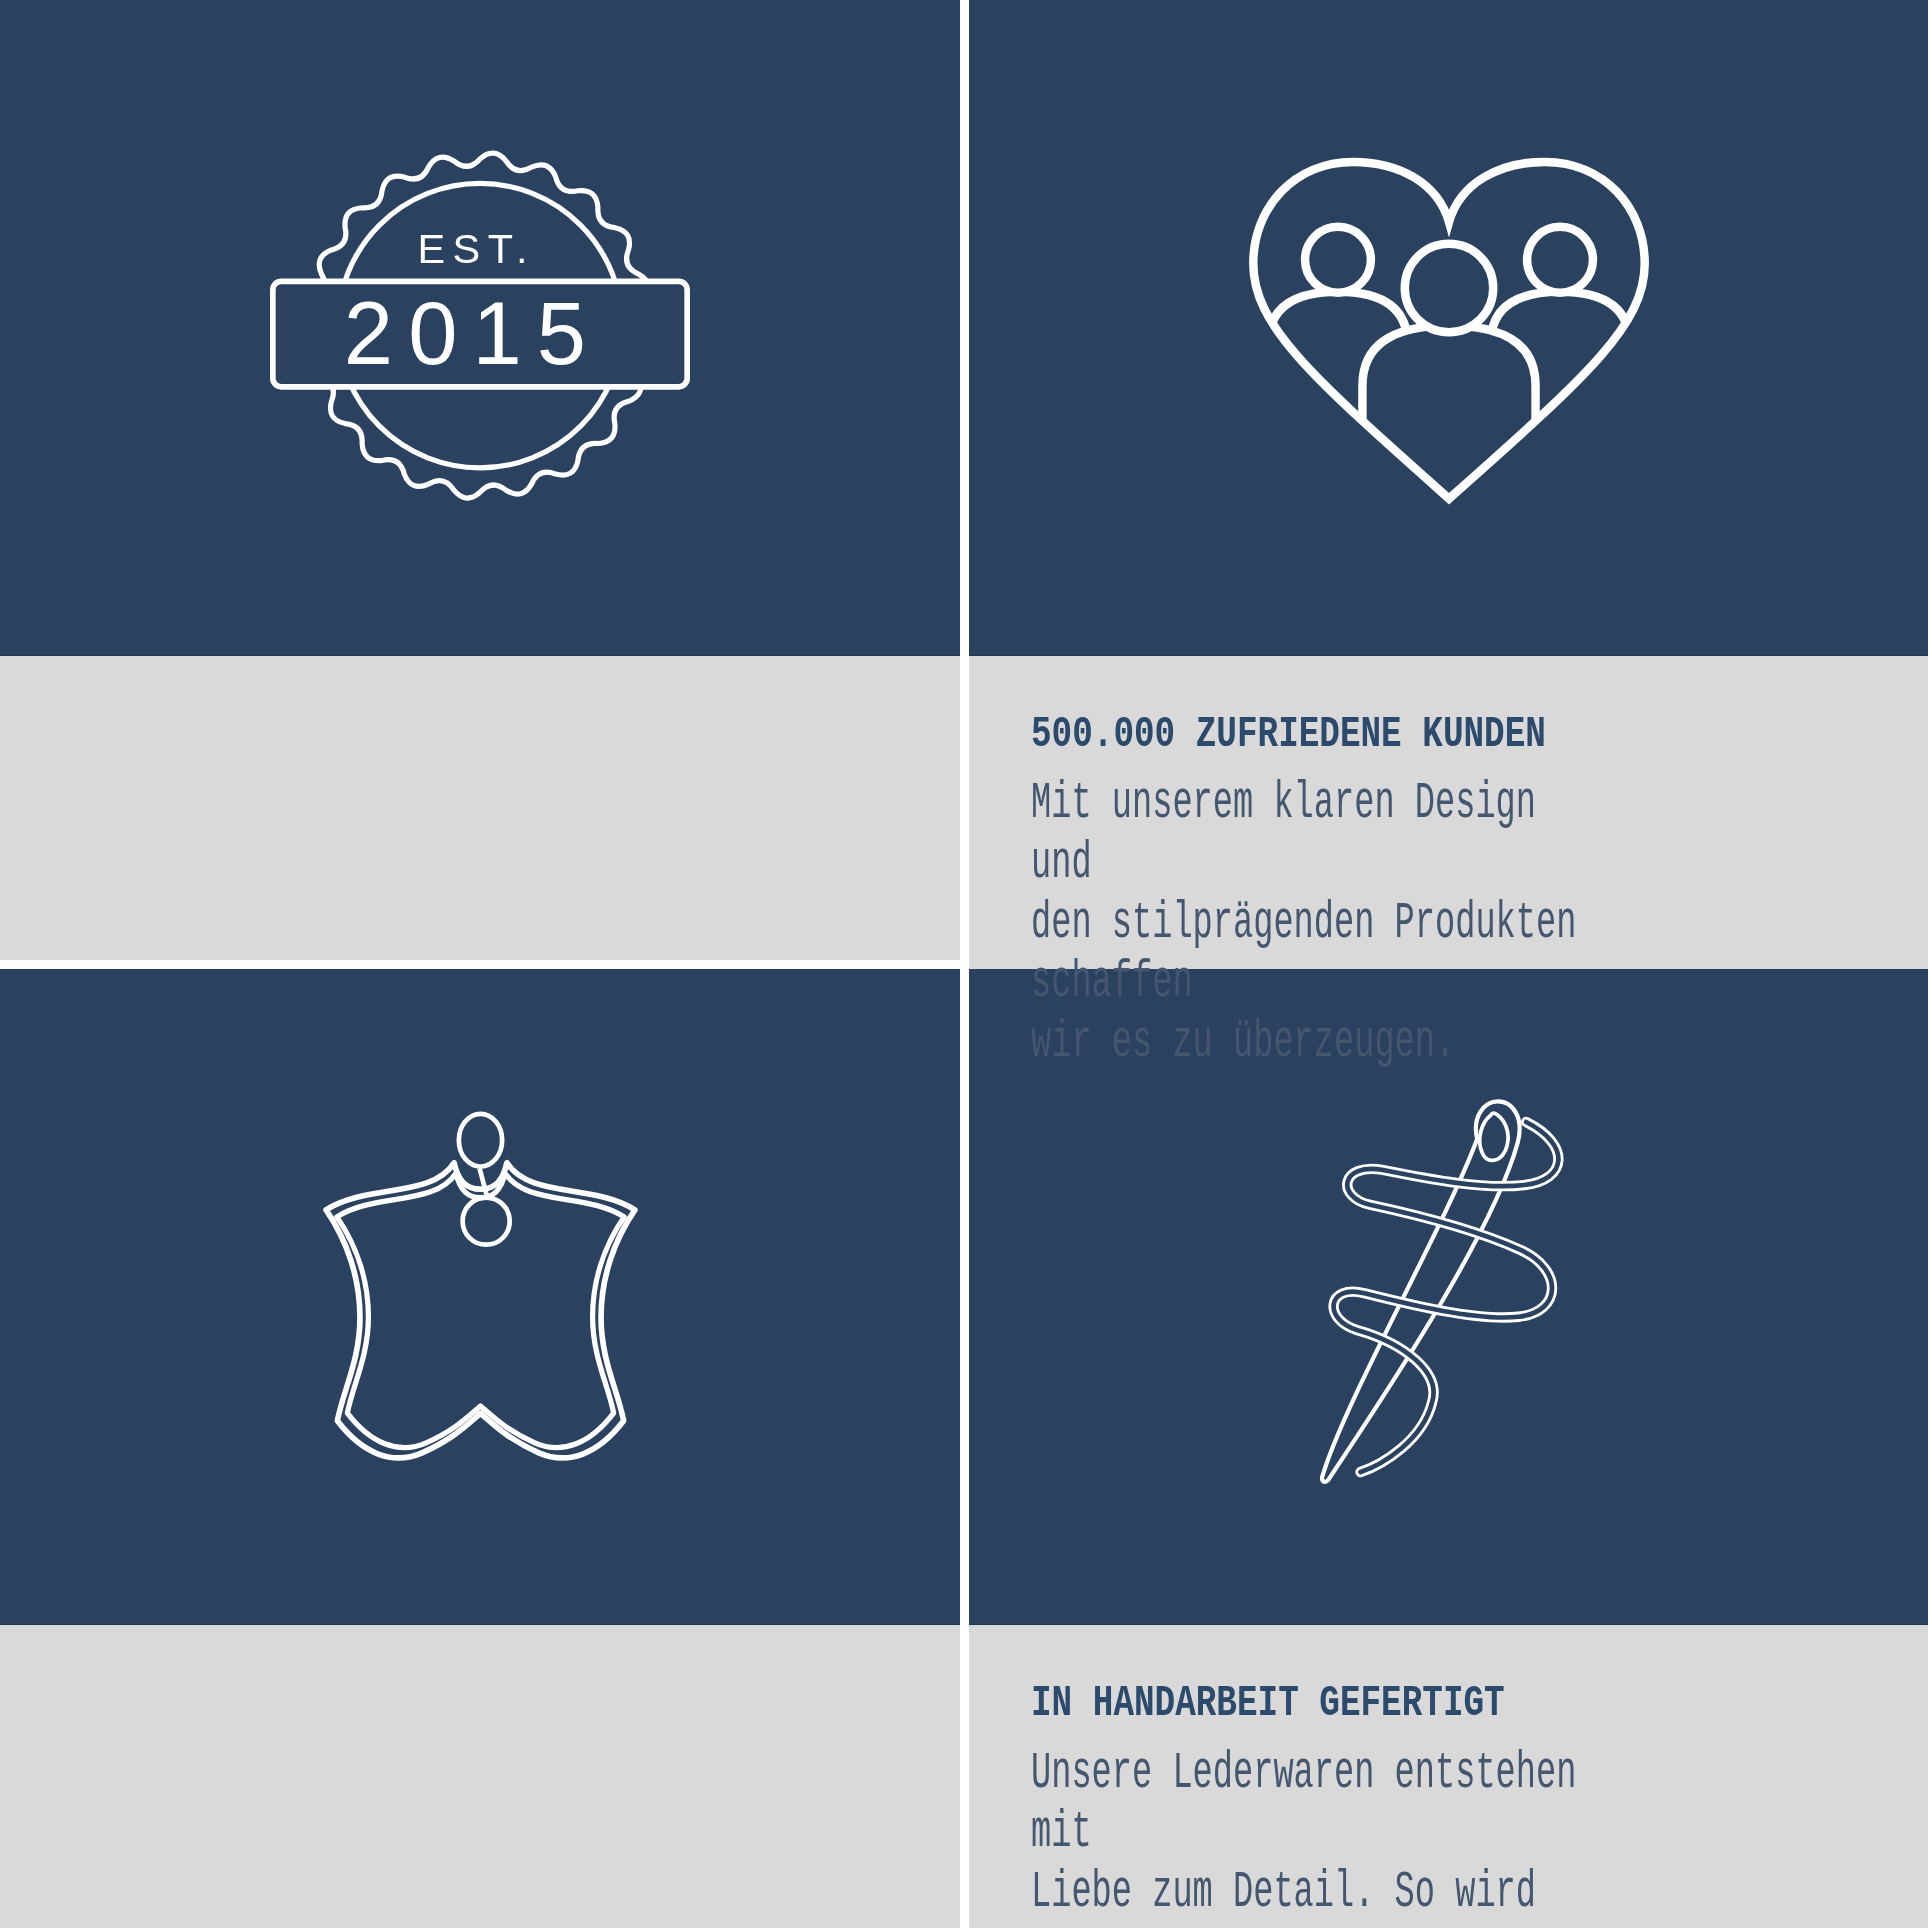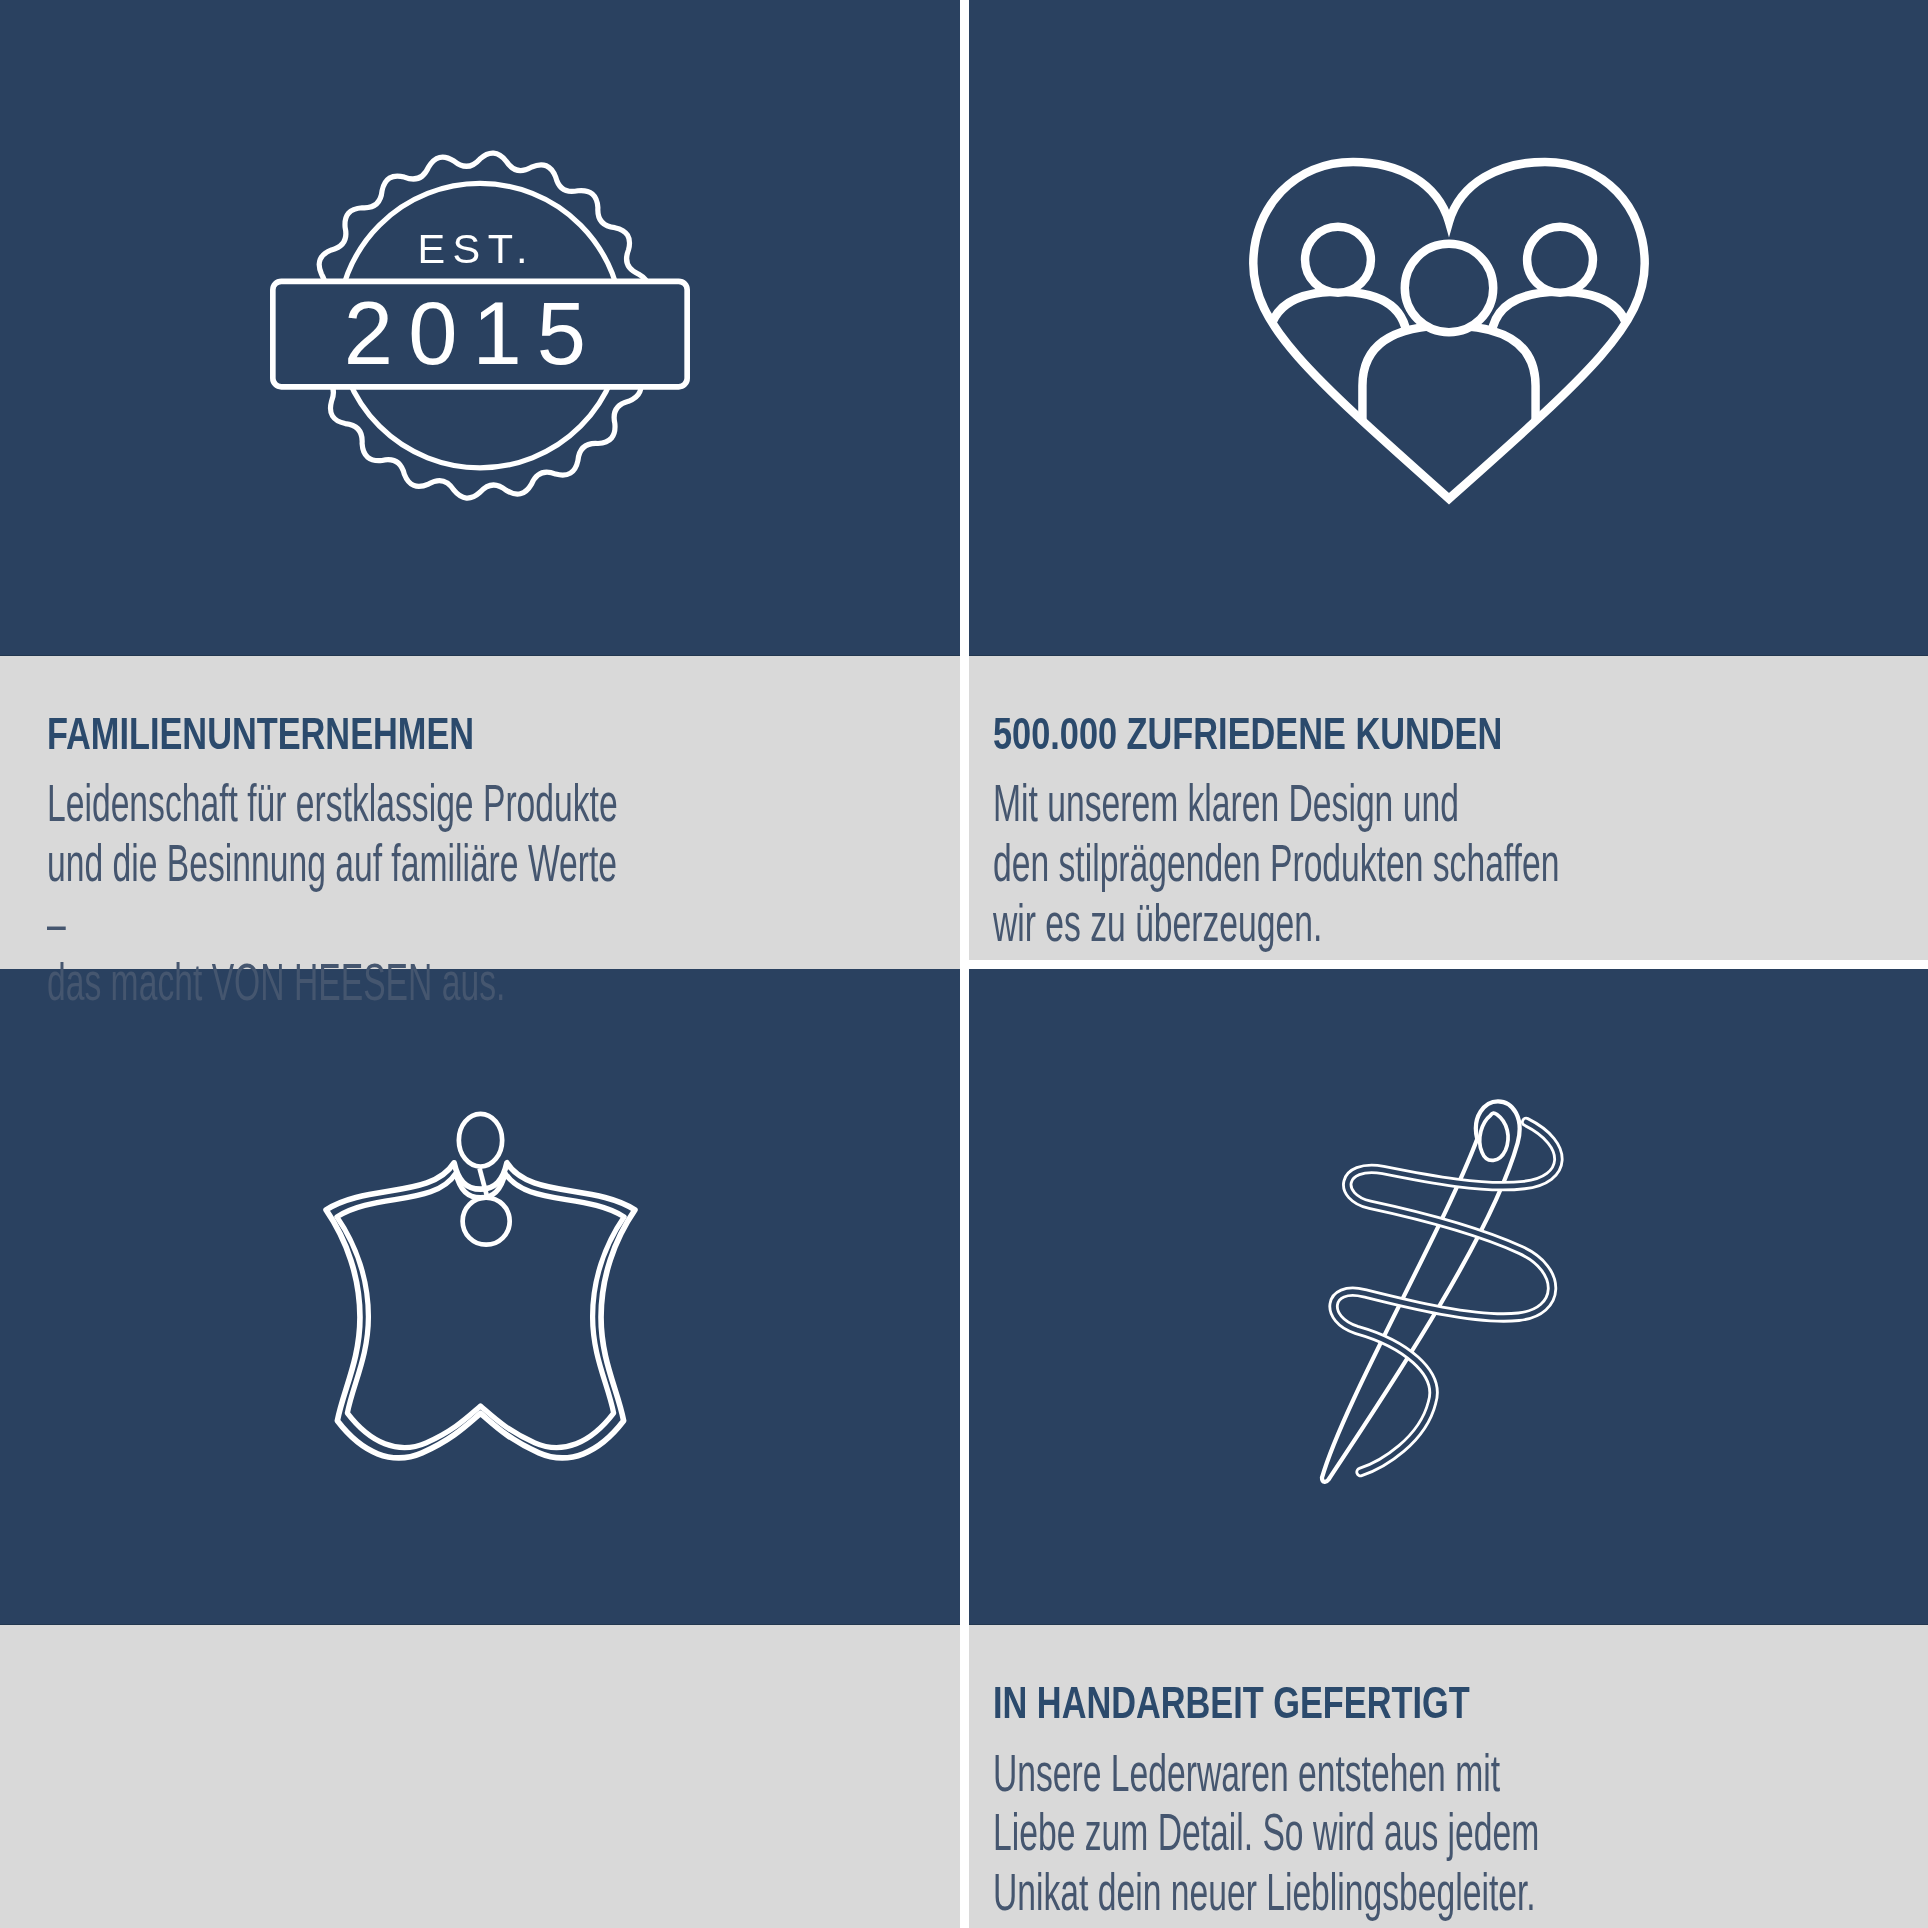--- a/index.html
+++ b/index.html
@@ -20,21 +20,21 @@
     background:#ffffff;
   }
   .card{display:flex;flex-direction:column;background:var(--panel-gray);}
   .icon-panel{
     height:655px;flex:0 0 655px;
     background:var(--navy);
     display:flex;align-items:center;justify-content:center;
     border-bottom:1.9px solid #22374f;
   }
   .text-panel{flex:1;background:var(--panel-gray);padding:55px 15px 0 47px;}
-  .card.right .text-panel{padding-left:24px;}
+  .card.right .text-panel{padding-left:62px;font-family:Liberation Mono, monospace;}
   .feature-heading{
     margin:0 0 17px 0;
     font-weight:700;font-size:44px;line-height:1.05;
     color:var(--heading);
     transform:scaleX(0.78);transform-origin:left top;
     white-space:nowrap;letter-spacing:0px;
   }
   .feature-body{
     font-size:51px;line-height:1.17;
     color:var(--body);
@@ -51,26 +51,20 @@
 
   <section class="card">
     <div class="icon-panel">
       <svg width="452" height="443" viewBox="0 0 480 470" fill="none" stroke="#ffffff">
         <path id="scallop" d="M 417,233 Q 430.4,248.0 414.8,260.7 Q 398.5,271.1 408.3,287.7 Q 416.5,306.1 397.7,313.4 Q 379.0,318.2 383.2,337.0 Q 385.2,357.0 365.2,358.2 Q 345.9,356.9 344.0,376.2 Q 339.8,395.9 320.4,390.7 Q 302.4,383.6 294.7,401.3 Q 284.6,418.7 267.7,407.8 Q 252.8,395.5 240.0,410.0 Q 225.0,423.4 212.3,407.8 Q 201.9,391.5 185.3,401.3 Q 166.9,409.5 159.6,390.7 Q 154.8,372.0 136.0,376.2 Q 116.0,378.2 114.8,358.2 Q 116.1,338.9 96.8,337.0 Q 77.1,332.8 82.3,313.4 Q 89.4,295.4 71.7,287.7 Q 54.3,277.6 65.2,260.7 Q 77.5,245.8 63.0,233.0 Q 49.6,218.0 65.2,205.3 Q 81.5,194.9 71.7,178.3 Q 63.5,159.9 82.3,152.6 Q 101.0,147.8 96.8,129.0 Q 94.8,109.0 114.8,107.8 Q 134.1,109.1 136.0,89.8 Q 140.2,70.1 159.6,75.3 Q 177.6,82.4 185.3,64.7 Q 195.4,47.3 212.3,58.2 Q 227.2,70.5 240.0,56.0 Q 255.0,42.6 267.7,58.2 Q 278.1,74.5 294.7,64.7 Q 313.1,56.5 320.4,75.3 Q 325.2,94.0 344.0,89.8 Q 364.0,87.8 365.2,107.8 Q 363.9,127.1 383.2,129.0 Q 402.9,133.2 397.7,152.6 Q 390.6,170.6 408.3,178.3 Q 425.7,188.4 414.8,205.3 Q 402.5,220.2 417.0,233.0 Z" stroke-width="5.5"></path>
         <circle cx="240" cy="233" r="151" stroke-width="5.5"></circle>
         <text x="236" y="166" text-anchor="middle" font-size="44" letter-spacing="8" fill="#ffffff" stroke="none">EST.</text>
         <rect x="20" y="186" width="440" height="112" rx="9" fill="#2a4160" stroke-width="6"></rect>
         <text x="232" y="274" text-anchor="middle" font-size="94" letter-spacing="16" fill="#ffffff" stroke="none">2015</text>
       </svg>
-    </div>
-    <div class="text-panel">
-      <h2 class="feature-heading">FAMILIENUNTERNEHMEN</h2>
-      <div class="feature-body">Leidenschaft für erstklassige Produkte
-und die Besinnung auf familiäre Werte –
-das macht VON HEESEN aus.</div>
     </div>
   </section>
 
   <section class="card right">
     <div class="icon-panel">
       <svg width="414" height="377" viewBox="0 0 440 400" fill="none" stroke="#ffffff" stroke-width="9">
         <defs>
           <clipPath id="heartClip">
             <path d="M 220,88 C 208,46 166,24 118,24 C 56,24 12,72 12,132 C 12,198 74,252 220,382 C 366,252 428,198 428,132 C 428,72 384,24 322,24 C 274,24 232,46 220,88 Z"></path>
           </clipPath>

